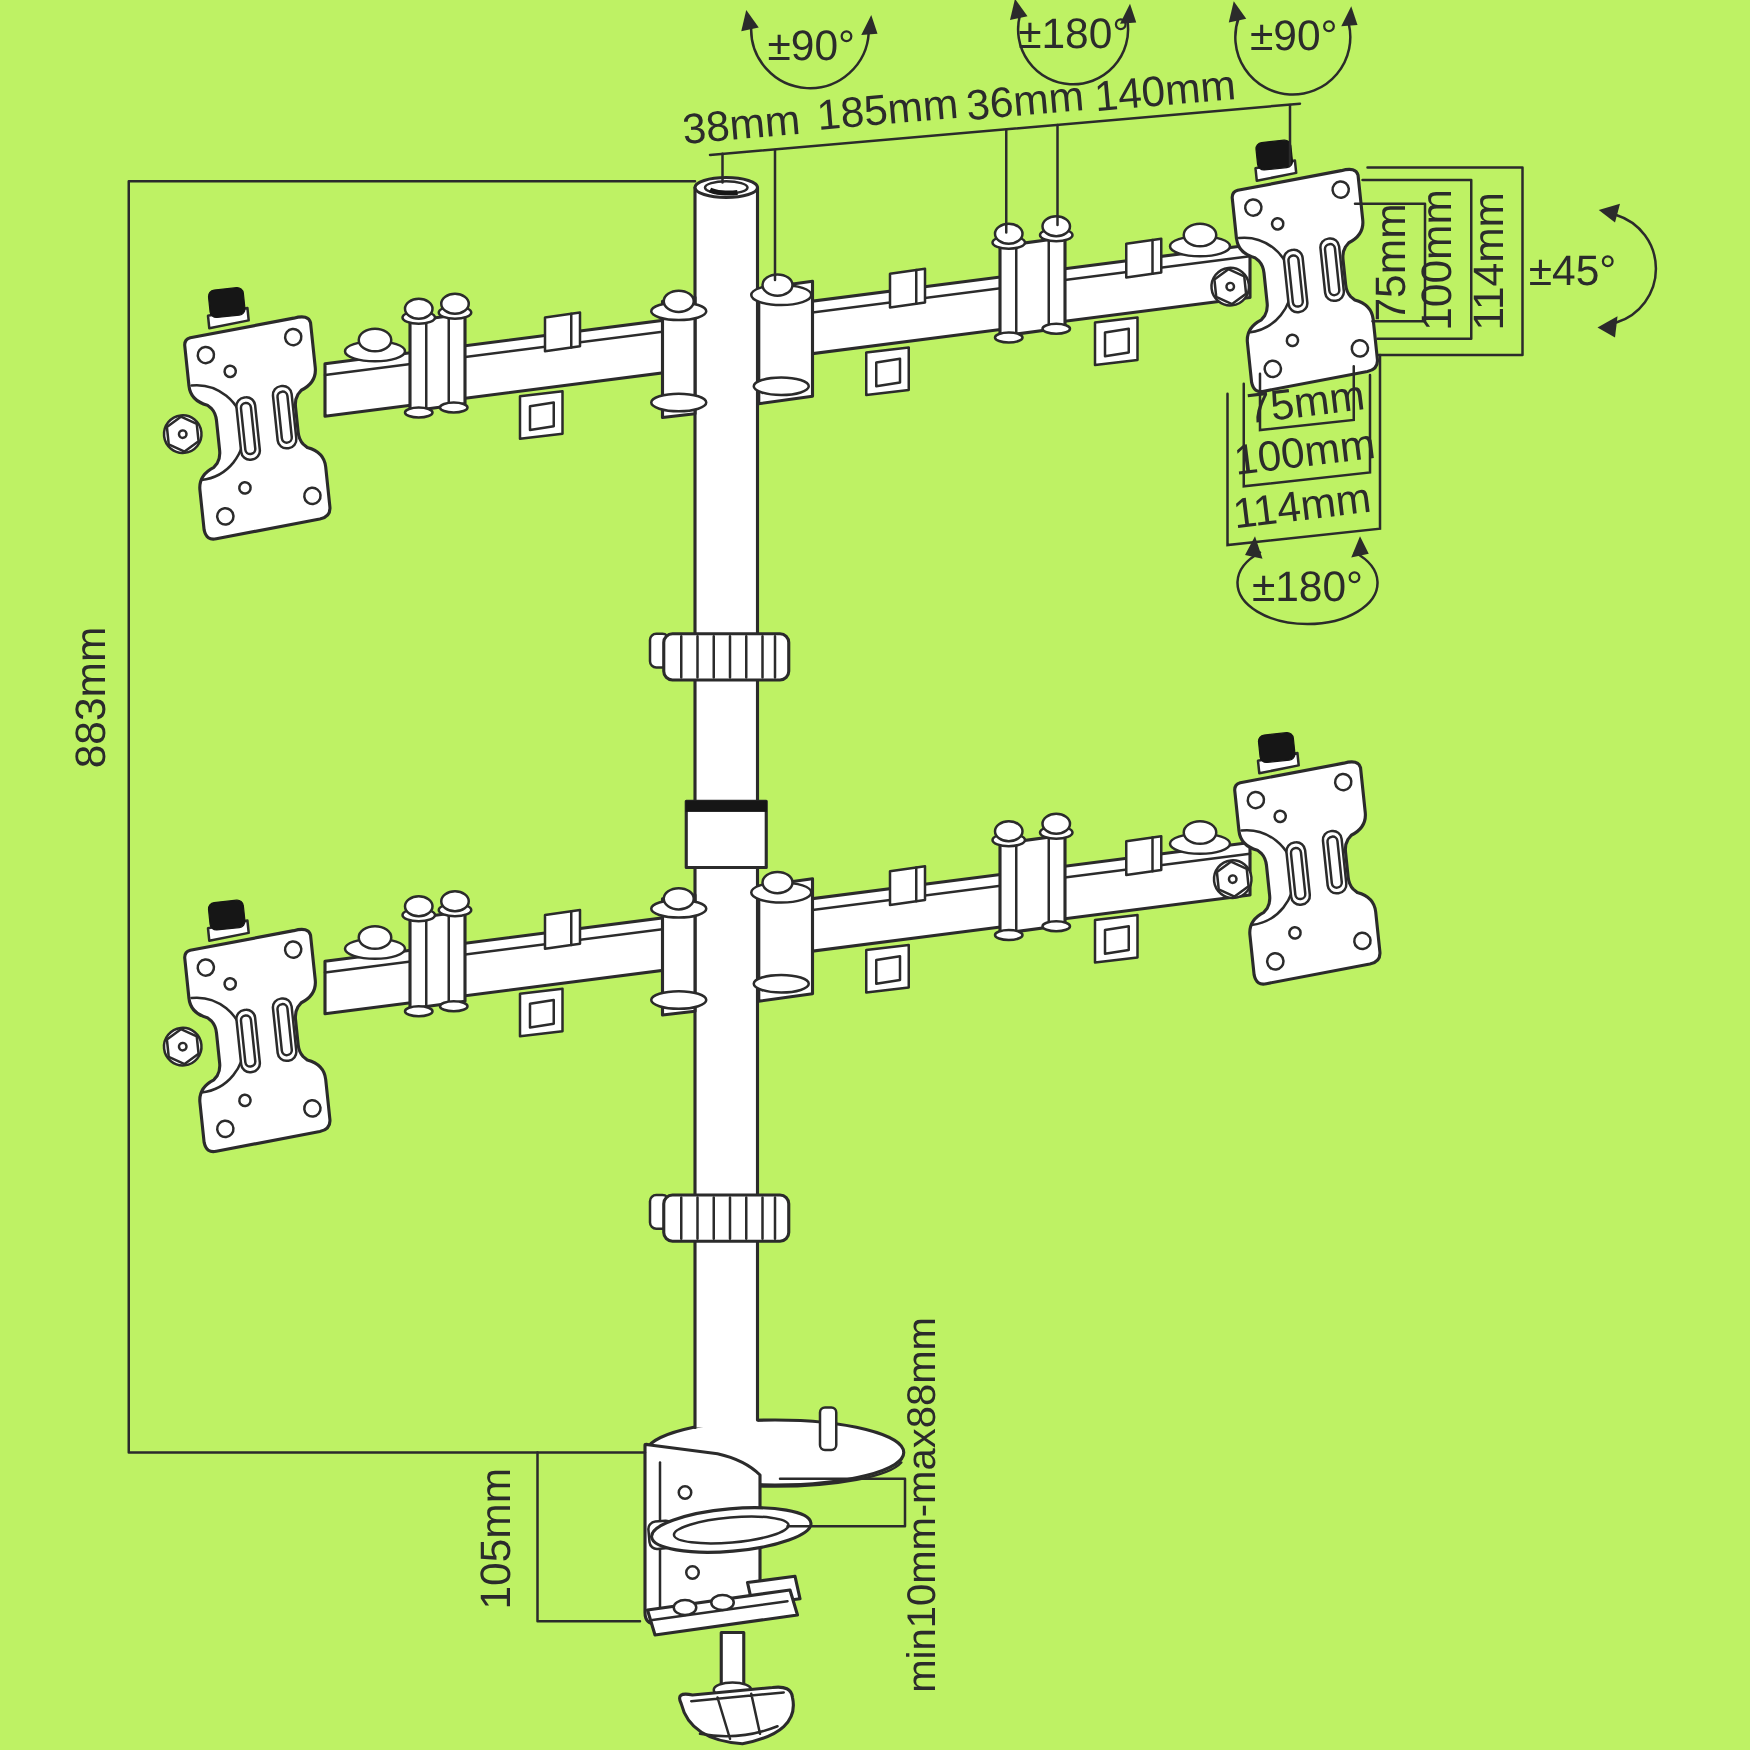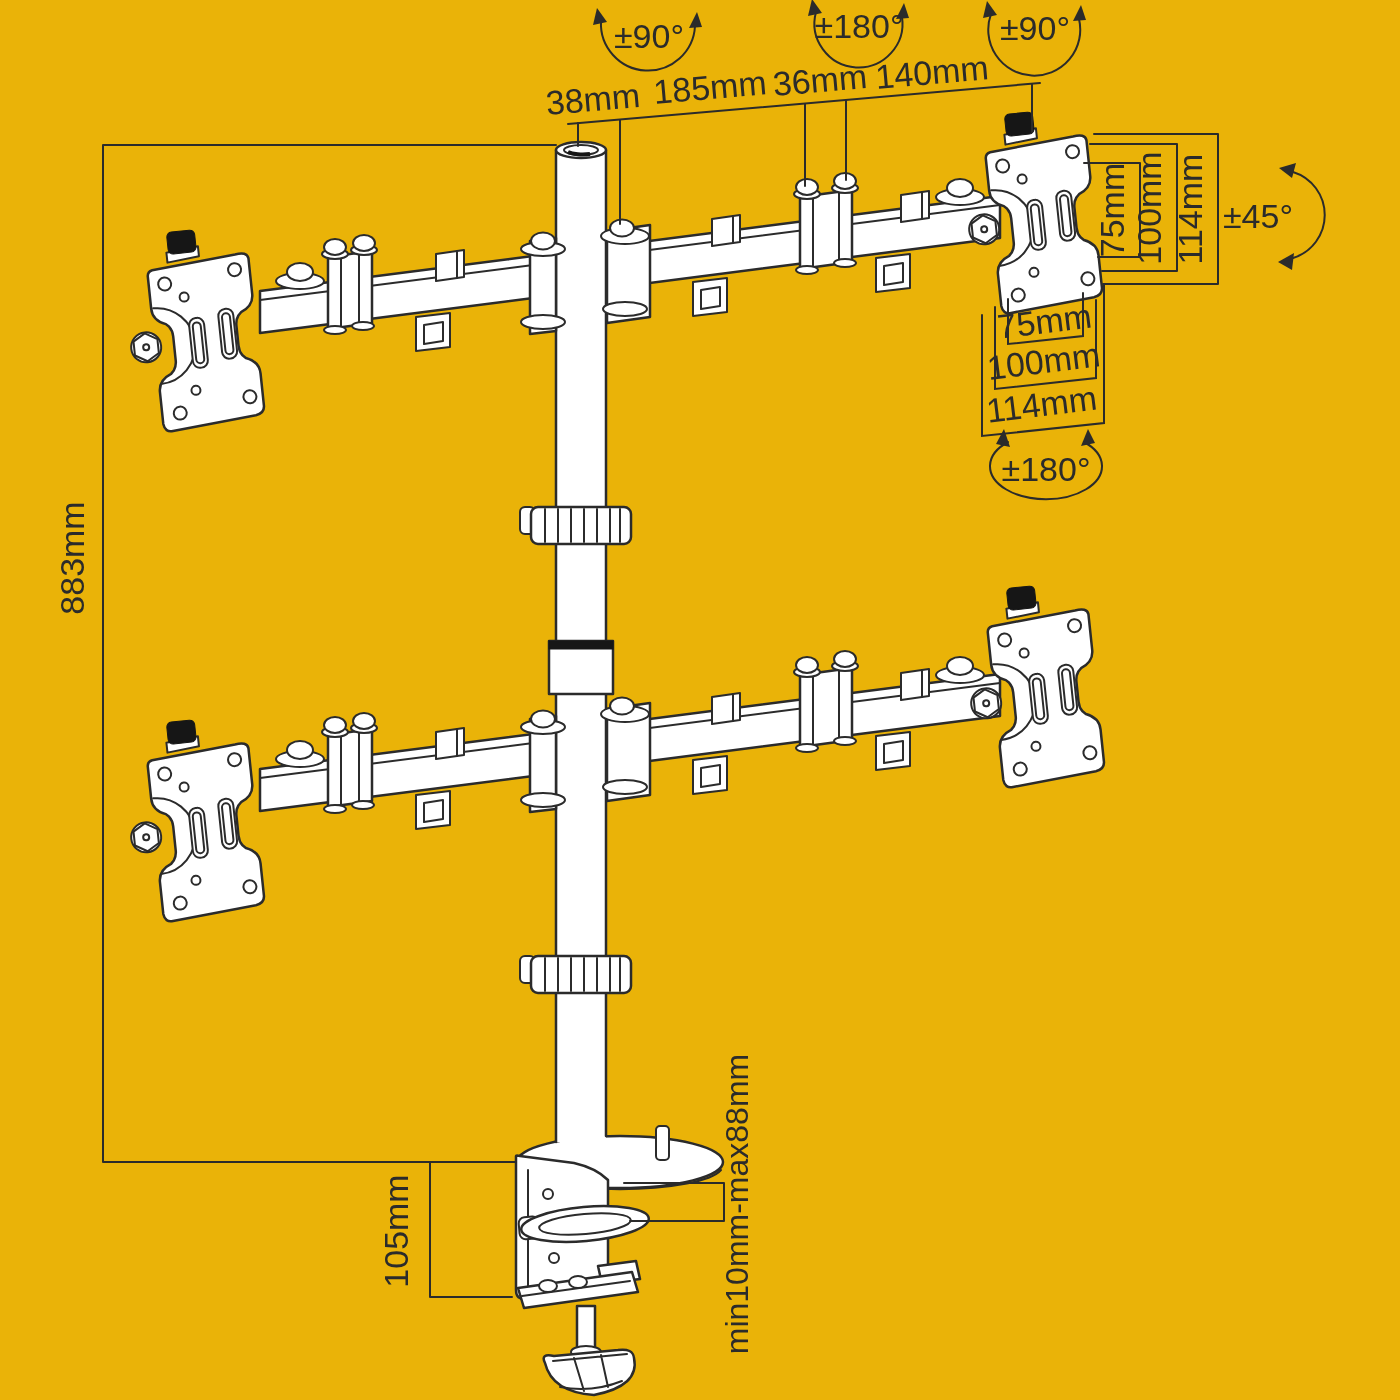--- a/index.html
+++ b/index.html
@@ -1,16 +1,16 @@
 <!DOCTYPE html>
 <html><head>
 <meta charset="utf-8">
 <style>
   html,body{margin:0;padding:0;background:#ffffff;}
-  .stage{width:1400px;height:1400px;position:relative;background:#eab308;overflow:hidden;}
+  .stage{width:1400px;height:1400px;position:relative;background:#bef264;overflow:hidden;}
   svg text{font-family:"Liberation Sans", sans-serif;font-size:34px;fill:#2b2b2b;}
   svg text.small{font-size:32px;}
   .ln{stroke:#2b2b2b;fill:none;stroke-width:2.5;stroke-linejoin:round;stroke-linecap:round;}
   .lnthin{stroke:#2b2b2b;fill:none;stroke-width:2;stroke-linejoin:round;stroke-linecap:round;}
   .wh{fill:#ffffff;stroke:#2b2b2b;stroke-width:2.5;stroke-linejoin:round;}
   .whthin{fill:#ffffff;stroke:#2b2b2b;stroke-width:2;stroke-linejoin:round;}
   .blk{fill:#161616;stroke:#161616;}
   .dim{stroke:#2b2b2b;fill:none;stroke-width:2;stroke-linecap:round;}
   .arr{fill:#2b2b2b;stroke:none;}
 </style>

